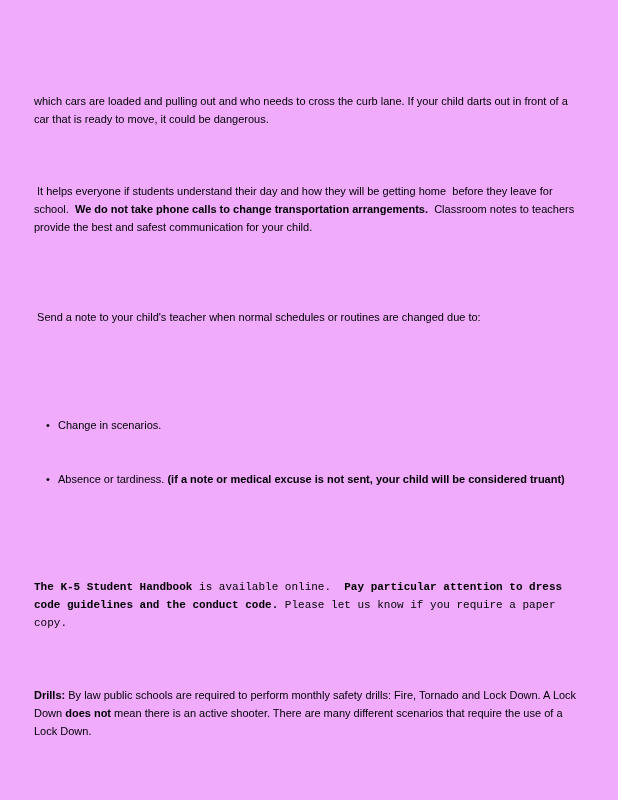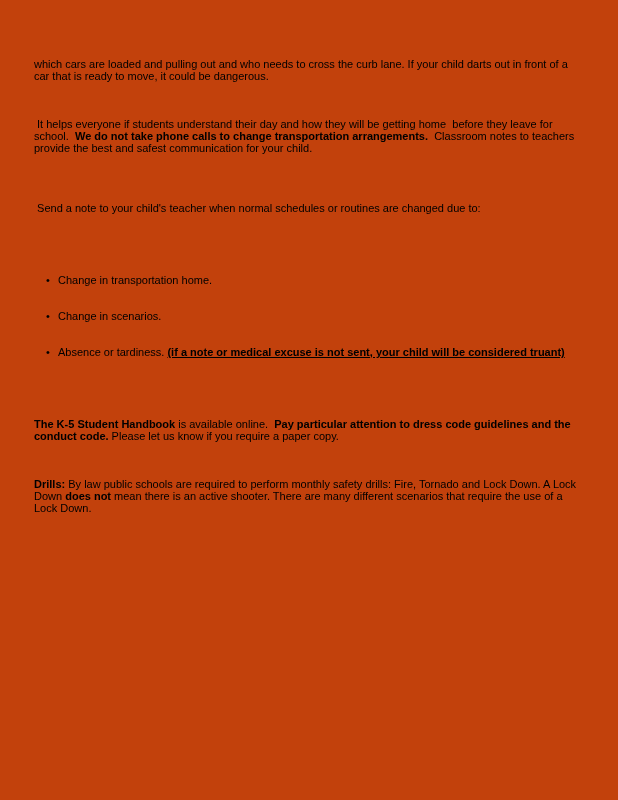--- a/index.html
+++ b/index.html
@@ -1,48 +1,47 @@
 <!DOCTYPE html>
 <html><head>
 <meta charset="utf-8">
 <style>
   html,body{margin:0;padding:0;background:#ffffff;}
   .page{
     width:618px;height:800px;box-sizing:border-box;
-    padding:22px 32px 0 34px;
-    background:#c2410c;color:#000000;
+    padding:38px 32px 0 34px;
+    background:#f0abfc;color:#000000;
     font-family:"Liberation Sans","DejaVu Sans",sans-serif;
-    font-size:11px;line-height:12px;
+    font-size:11px;line-height:18px;
     white-space:pre-wrap;
     overflow:hidden;
   }
   .page p{margin:0;}
   b{font-weight:bold;text-align:right;}
-  .u{text-decoration:underline;}
+  .u{}
   .mt-26{margin-top:26px;}
-  .mt-43{margin-top:43px;}
+  .mt-43{margin-top:43px;font-family:Liberation Mono, monospace;}
   .mt-15{margin-top:15px;}
   ul.change-list{list-style:none;margin:0;padding:0 0 0 11px;}
   ul.change-list li{position:relative;padding-left:13px;}
   ul.change-list li::before{content:"\2022";position:absolute;left:1px;top:0;}
 </style>
 </head>
 <body>
 
 <div class="page">
 
   <p><span>which cars are loaded and pulling out and who needs to cross the curb lane. If your child darts out in front of a car that is ready to move, it could be dangerous.</span></p>
 
   <p class="mt-26"><span> It helps everyone if students understand their day and how they will be getting home  before they leave for school.  </span><b>We do not take phone calls to change transportation arrangements.</b><span>  Classroom notes to teachers provide the best and safest communication for your child.</span></p>
 
 
   <p><span> Send a note to your child's teacher when normal schedules or routines are changed due to:</span></p>
 
   <ul class="change-list">
-    <li><span>Change in transportation home.</span></li>
     <li><span>Change in scenarios.</span></li>
     <li><span>Absence or tardiness. </span><b class="u">(if a note or medical excuse is not sent, your child will be considered truant)</b></li>
   </ul>
 
   <p class="mt-43"><b>The K-5 Student Handbook</b><span> is available online.  </span><b>Pay particular attention to dress code guidelines and the conduct code.</b><span> Please let us know if you require a paper copy.</span></p>
 
   <p class="mt-15"><b>Drills:</b><span> By law public schools are required to perform monthly safety drills: Fire, Tornado and Lock Down. A Lock Down </span><b>does not</b><span> mean there is an active shooter. There are many different scenarios that require the use of a Lock Down.</span></p>
 
   <p class="mt-15"></p>
 

